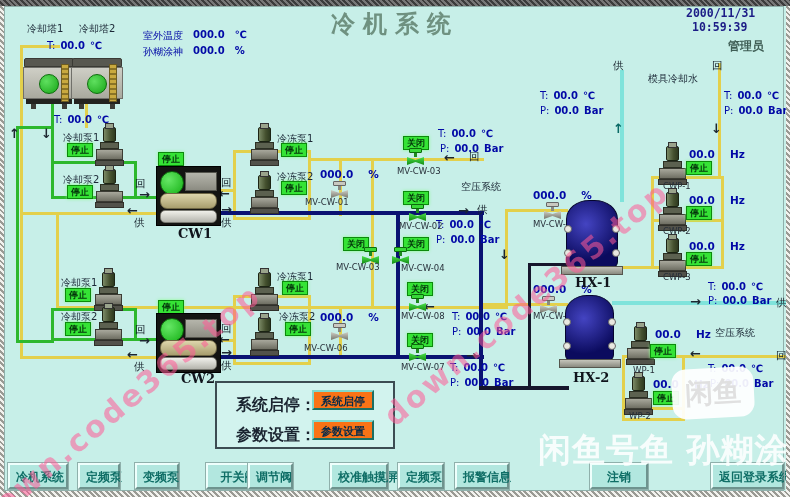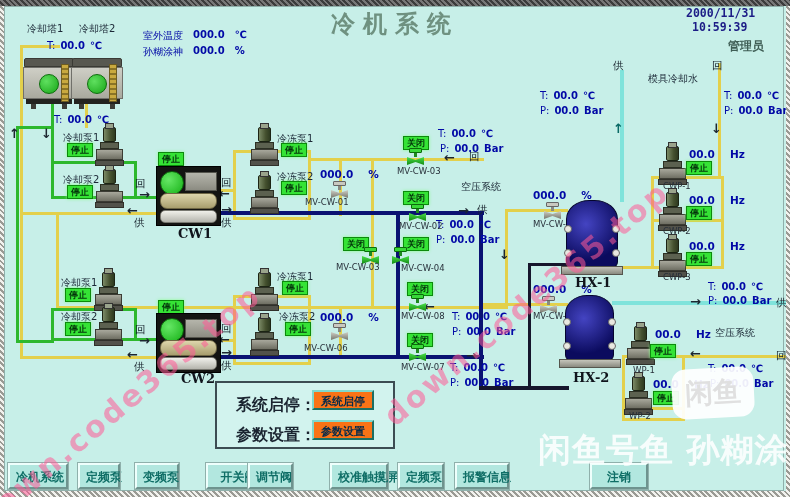--- a/index.html
+++ b/index.html
@@ -583,20 +583,21 @@
 
   <button class="btn" style="left:8px;width:60px">冷机系统</button>
   <button class="btn" style="left:78px;width:42px">定频泵</button>
   <button class="btn" style="left:135px;width:44px">变频泵</button>
   <button class="btn" style="left:206px;width:65px">开关阀</button>
   <button class="btn" style="left:248px;width:45px">调节阀</button>
   <button class="btn" style="left:330px;width:58px">校准触摸屏</button>
   <button class="btn" style="left:398px;width:46px">定频泵</button>
   <button class="btn" style="left:455px;width:54px">报警信息</button>
   <button class="btn" style="left:590px;width:58px">注销</button>
+  <button class="btn" style="left:711px;width:73px">返回登录系统</button>
 
   <div class="wm-diag" style="left:-20px;top:505px">down.code365.top</div>
   <div class="wm-diag" style="left:388px;top:402px">down.code365.top</div>
   <div class="wm-bottom">闲鱼号鱼 孙糊涂神</div>
   <div class="wm-logo">闲鱼</div>
 
   <div class="hatch dark" style="left:0;top:0;width:790px;height:6px"></div>
   <div class="hatch" style="left:0;top:491px;width:790px;height:6px"></div>
   <div class="hatch" style="left:0;top:6px;width:4px;height:485px"></div>
   <div class="hatch" style="left:786px;top:6px;width:4px;height:485px"></div>

